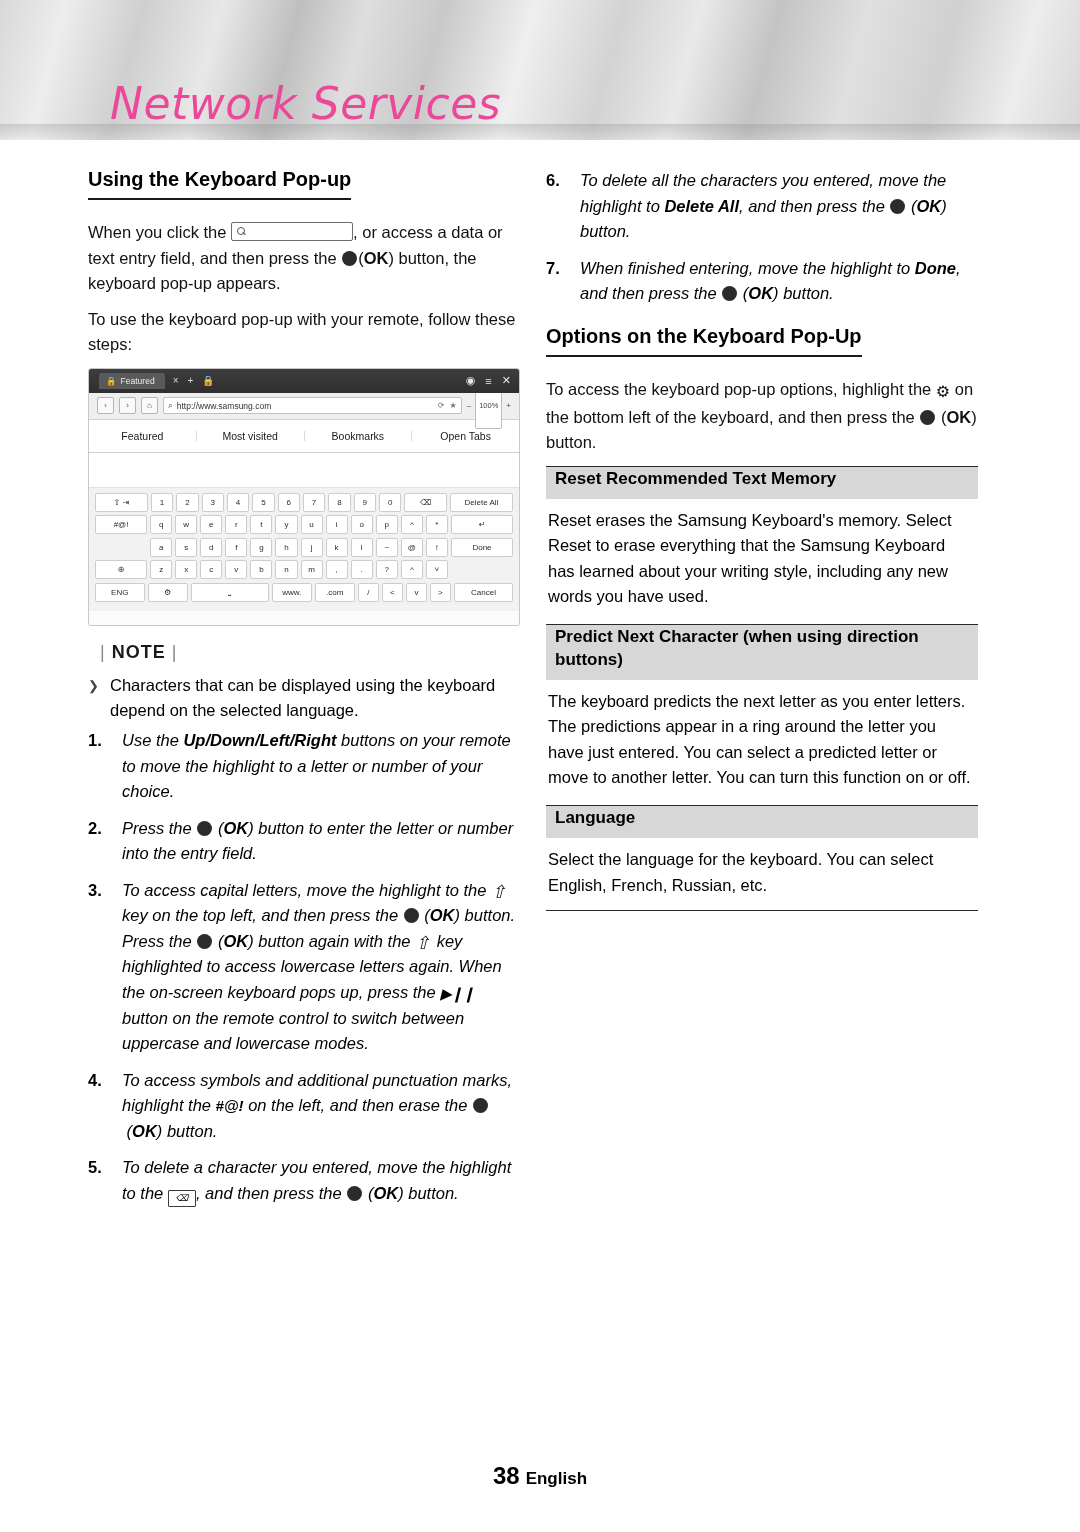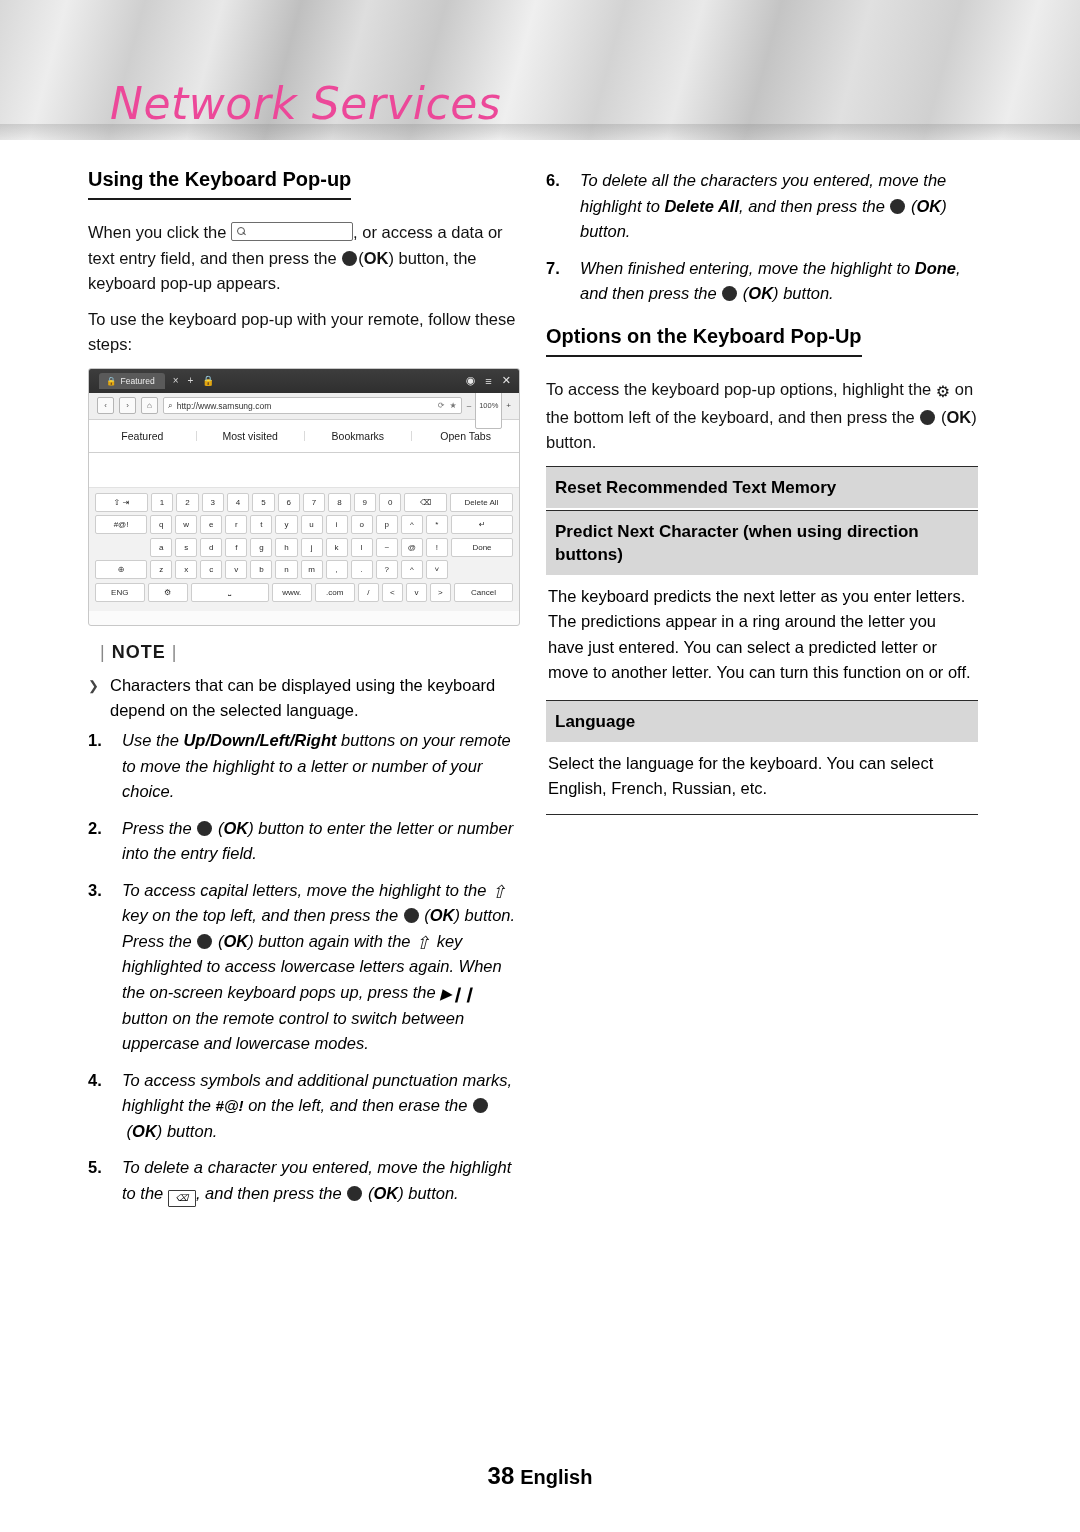--- a/index.html
+++ b/index.html
@@ -193,21 +193,21 @@
   }
   .note-head .bar { color: #888; font-weight: normal; }
 
   
   .opt-block { margin-top: 2px; }
   .opt-head {
     background: #d7d7d7;
     border-top: 1.5px solid #2a2a2a;
     font-weight: bold;
     font-size: 17px;
-    padding: 10px 9px 8px 9px;
+    padding: 1px 9px 8px 9px;
     line-height: 1.35;
   }
   .opt-body {
     font-size: 16.5px;
     line-height: 1.55;
     padding: 9px 2px 12px 2px;
   }
   .rule-bottom {
     border-bottom: 1.5px solid #2a2a2a;
   }
@@ -370,21 +370,21 @@
     left: 0; right: 0;
     bottom: 42px;
     text-align: center;
     font-size: 18px;
   }
   .footer .pg {
     font-weight: bold;
     font-size: 24px;
     margin-right: 6px;
   }
-  .footer .lang { font-weight: bold; font-size: 20px; }
+  .footer .lang { font-weight: bold; font-size: 17px; }
 </style>
 </head>
 <body>
 
 <div class="header-band"></div>
 <div class="chapter-title">Network Services</div>
 
 <div class="col col-left">
 
   <span class="sec-wrap"><h2 class="section">Using the Keyboard Pop-up</h2></span>
@@ -598,20 +598,21 @@
   <p class="body">
     <span>To access the keyboard pop-up options, highlight the</span>
     <span class="ic-gear">⚙</span>
     <span>on the bottom left of the keyboard, and then press the</span>
     <span class="ok-dot"></span>&nbsp;(<b>OK</b>)
     <span>button.</span>
   </p>
 
   <div class="opt-block">
     <div class="opt-head">Reset Recommended Text Memory</div>
+    <div class="opt-body">Reset erases the Samsung Keyboard's memory. Select Reset to erase everything that the Samsung Keyboard has learned about your writing style, including any new words you have used.</div>
   </div>
 
   <div class="opt-block">
     <div class="opt-head">Predict Next Character (when using direction buttons)</div>
     <div class="opt-body">The keyboard predicts the next letter as you enter letters. The predictions appear in a ring around the letter you have just entered. You can select a predicted letter or move to another letter. You can turn this function on or off.</div>
   </div>
 
   <div class="opt-block">
     <div class="opt-head">Language</div>
     <div class="opt-body rule-bottom">Select the language for the keyboard. You can select English, French, Russian, etc.</div>

